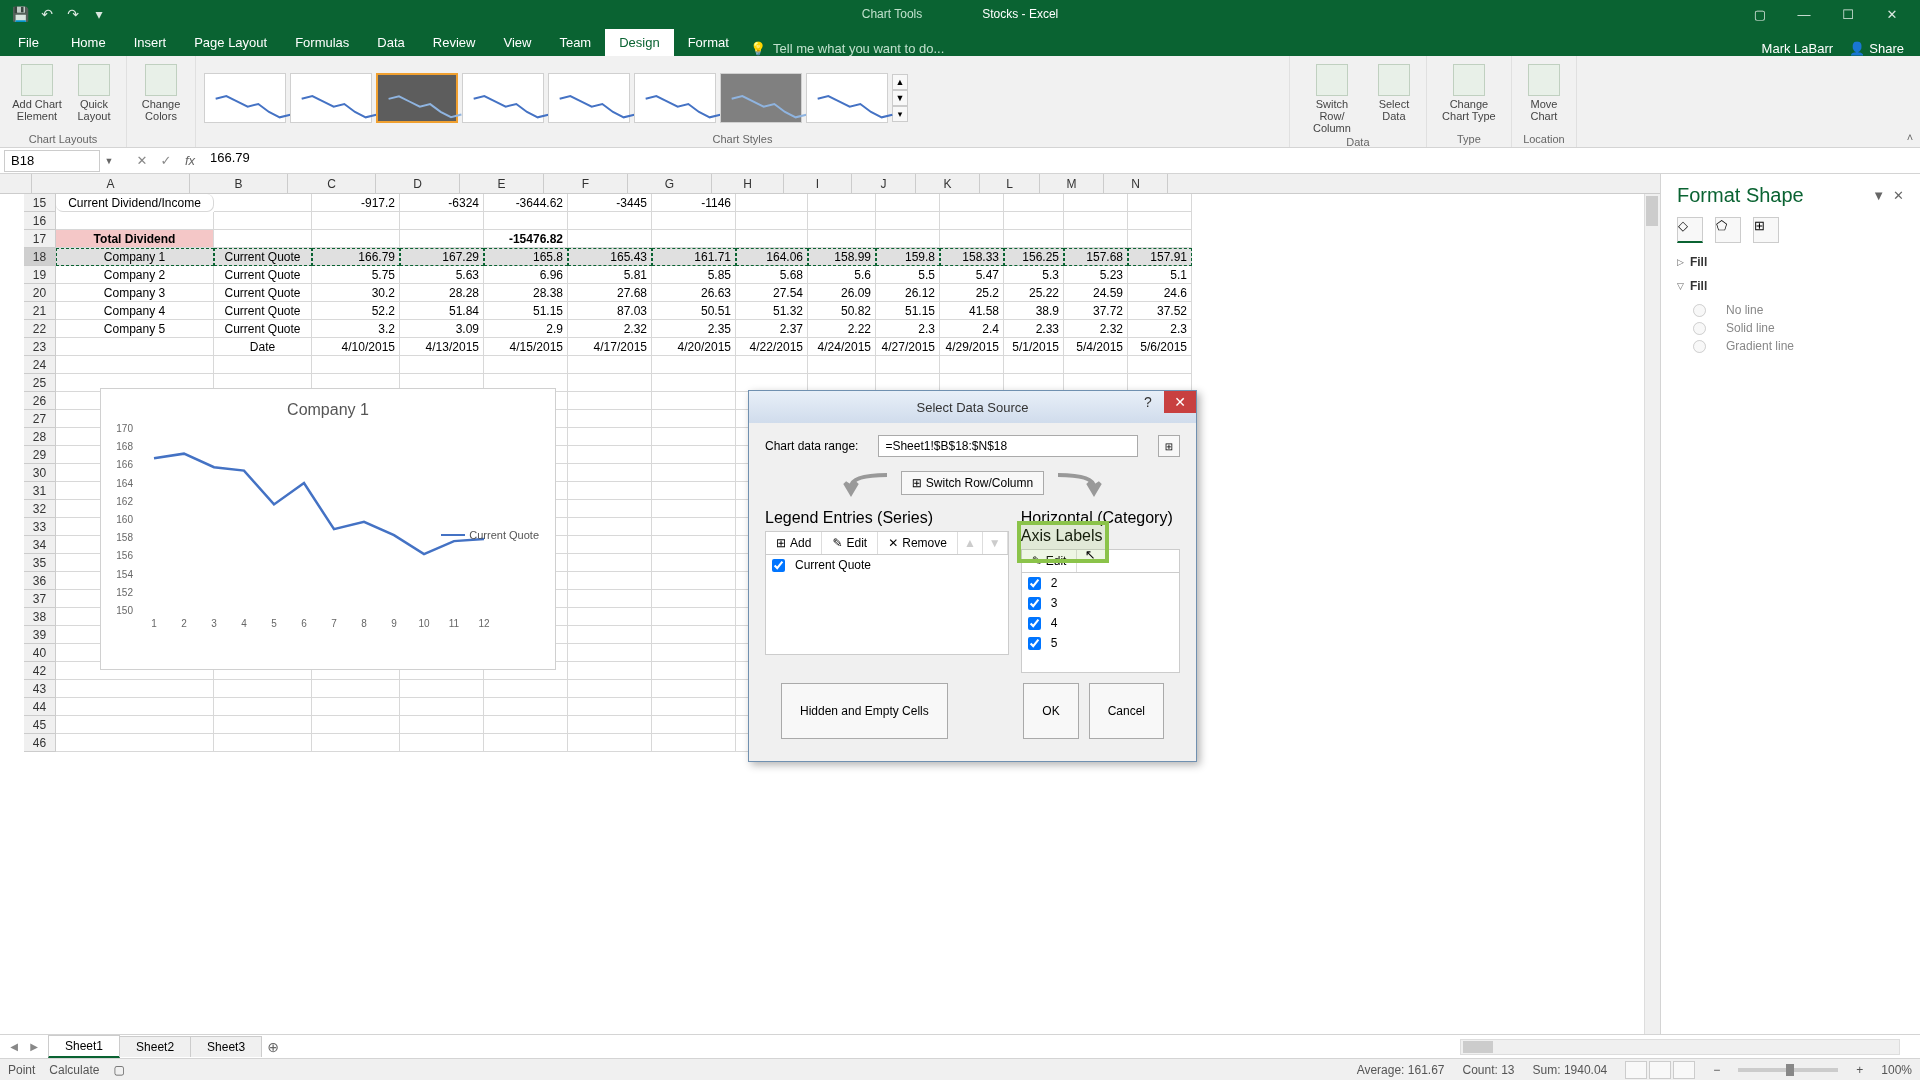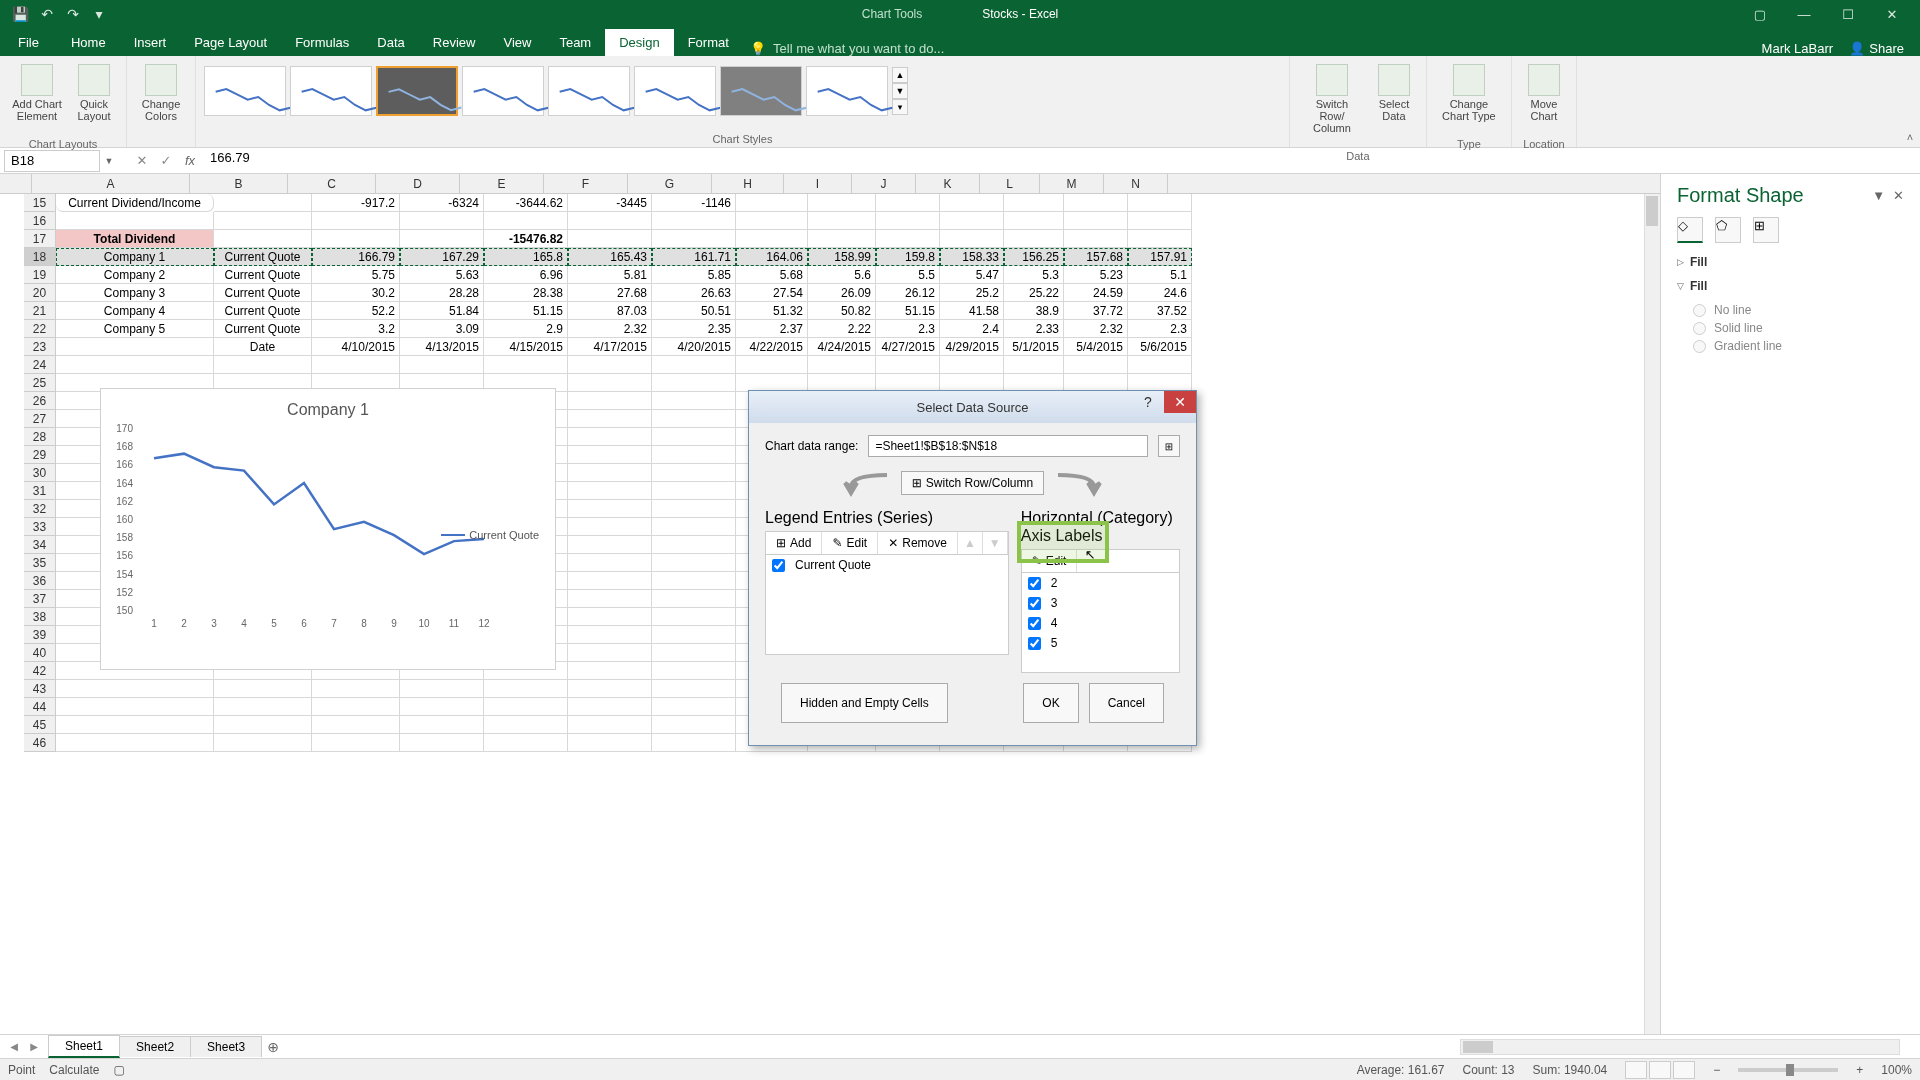--- a/index.html
+++ b/index.html
@@ -20,21 +20,21 @@
 .ribbon-tabs .tab.file { background: #0a6332; padding: 6px 18px; }
 .ribbon-tabs .tab.active { background: #fff; color: #0a6332; }
 .ribbon-tabs .tab.contextual { color: #fff; }
 .ribbon-tabs .tellme { margin-left: 8px; display: flex; align-items: center; gap: 6px; color: #c0e0cc; }
 .ribbon-tabs .user-area { margin-left: auto; display: flex; align-items: center; gap: 16px; padding-right: 16px; font-size: 13px; }
 .ribbon-tabs .share { display: flex; gap: 4px; align-items: center; }
 
 
 .ribbon { height: 92px; background: #f1f1f1; border-bottom: 1px solid #d4d4d4; display: flex; }
 .ribbon-group { border-right: 1px solid #e0e0e0; padding: 4px 8px 2px 8px; display: flex; flex-direction: column; justify-content: space-between; }
-.ribbon-group-label { text-align: center; font-size: 11px; color: #666; margin-top: 16px; }
+.ribbon-group-label { text-align: center; font-size: 11px; color: #666; margin-top: 2px; }
 .ribbon-btn-v { display: flex; flex-direction: column; align-items: center; gap: 2px; font-size: 11px; color: #444; cursor: pointer; padding: 0 4px; }
 .ribbon-btn-v .icon-placeholder { width: 32px; height: 32px; background: #e8f0e8; border: 1px solid #c0d0c0; }
 .ribbon-group-row { display: flex; gap: 4px; flex: 1; align-items: flex-start; padding-top: 4px; }
 
 .chart-styles { display: flex; gap: 4px; align-items: center; flex: 1; padding-top: 4px; }
 .chart-style-thumb { width: 82px; height: 50px; background: #fff; border: 1px solid #d0d0d0; position: relative; }
 .chart-style-thumb.selected { border: 2px solid #f0a030; }
 .chart-style-thumb .mini-line { position: absolute; inset: 10px 8px; }
 .chart-style-thumb svg { width: 100%; height: 100%; }
 .chart-styles-controls { display: flex; flex-direction: column; gap: -1px; }
@@ -93,50 +93,50 @@
 .chart-legend { position: absolute; right: 16px; top: 50%; font-size: 11px; color: #555; display: flex; align-items: center; gap: 4px; }
 .chart-legend-line { width: 24px; height: 2px; background: #4472c4; }
 
 
 .dialog { position: absolute; left: 748px; top: 216px; width: 449px; background: #f0f0f0; border: 1px solid #7090b0; box-shadow: 3px 3px 8px rgba(0,0,0,0.3); }
 .dialog-title { height: 32px; background: linear-gradient(#e8eff8, #d0dcec); display: flex; align-items: center; justify-content: center; font-size: 13px; color: #333; position: relative; }
 .dialog-title-buttons { position: absolute; right: 0; top: 0; display: flex; }
 .dialog-title-btn { width: 32px; height: 22px; display: flex; align-items: center; justify-content: center; font-size: 14px; }
 .dialog-close { background: #c84040; color: #fff; }
 .dialog-body { padding: 12px 16px; }
-.dlg-row { display: flex; align-items: center; gap: 10px; margin-bottom: 10px; }
+.dlg-row { display: flex; align-items: center; gap: 20px; margin-bottom: 10px; }
 .dlg-label { font-size: 12px; }
 .dlg-input { flex: 1; height: 22px; border: 1px solid #aaa; padding: 0 6px; font-size: 12px; background: #fff; }
 .dlg-range-btn { width: 22px; height: 22px; border: 1px solid #aaa; background: #f8f8f8; font-size: 10px; }
 .switch-row { display: flex; align-items: center; justify-content: center; gap: 12px; margin: 12px 0; }
 .switch-arrow { width: 50px; height: 28px; }
 .switch-arrow svg { width: 100%; height: 100%; }
 .switch-btn { padding: 4px 10px; border: 1px solid #aaa; background: #f8f8f8; font-size: 12px; display: flex; gap: 4px; align-items: center; }
 .legend-section { display: flex; gap: 12px; }
 .legend-col { flex: 1; }
 .legend-col-label { font-size: 16px; margin-bottom: 4px; }
 .legend-toolbar { display: flex; gap: 0; border: 1px solid #ccc; background: #fff; }
 .legend-tb-btn { padding: 4px 10px; font-size: 12px; border-right: 1px solid #ddd; display: flex; gap: 4px; align-items: center; }
 .legend-list { border: 1px solid #ccc; border-top: none; height: 100px; background: #fff; overflow-y: auto; }
 .legend-item { display: flex; gap: 10px; padding: 3px 6px; font-size: 12px; align-items: center; }
 .dlg-footer { display: flex; justify-content: space-between; padding: 10px 16px; }
-.dlg-btn { padding: 12px 18px; border: 1px solid #aaa; background: #f8f8f8; font-size: 12px; }
+.dlg-btn { padding: 20px 18px; border: 1px solid #aaa; background: #f8f8f8; font-size: 12px; }
 .highlight-box { position: absolute; border: 4px solid #8bc34a; background: rgba(139,195,74,0.15); pointer-events: none; }
 
 
 .format-pane { width: 260px; background: #fff; border-left: 1px solid #d4d4d4; padding: 10px 16px; }
 .format-pane-title { color: #0a6332; font-size: 20px; font-weight: 400; margin-bottom: 10px; display: flex; align-items: center; justify-content: space-between; }
 .format-pane-close { font-size: 13px; color: #666; }
 .format-pane-tabs { display: flex; gap: 12px; margin-bottom: 12px; }
 .format-pane-tab { width: 26px; height: 26px; border: 1px solid #ccc; background: #f8f8f8; }
 .format-section { margin-bottom: 10px; }
 .format-section-header { font-size: 12px; color: #333; display: flex; align-items: center; gap: 6px; cursor: pointer; }
 .format-section-header .arrow { font-size: 9px; color: #666; }
 .format-options { padding: 6px 0 6px 16px; }
-.format-radio { display: flex; gap: 8px; font-size: 12px; color: #888; margin: 4px 0; align-items: center; }
+.format-radio { display: flex; gap: 20px; font-size: 12px; color: #888; margin: 4px 0; align-items: center; }
 
 
 .sheet-tabs-row { height: 24px; background: #fff; border-top: 1px solid #d4d4d4; display: flex; align-items: center; }
 .sheet-nav { display: flex; gap: 4px; padding: 0 6px; }
 .sheet-nav-btn { width: 16px; height: 16px; font-size: 10px; color: #888; display: flex; align-items: center; justify-content: center; }
 .sheet-tab { padding: 3px 16px; border: 1px solid #ccc; border-bottom: none; font-size: 12px; background: #f0f0f0; margin-right: -1px; }
 .sheet-tab.active { background: #fff; border-bottom: 2px solid #0a6332; }
 .sheet-add { width: 24px; height: 20px; font-size: 14px; color: #666; display: flex; align-items: center; justify-content: center; }
 .hscroll { flex: 1; display: flex; justify-content: flex-end; padding-right: 20px; }
 .scrollbar-h { width: 440px; height: 16px; background: #f0f0f0; border: 1px solid #ddd; position: relative; }

